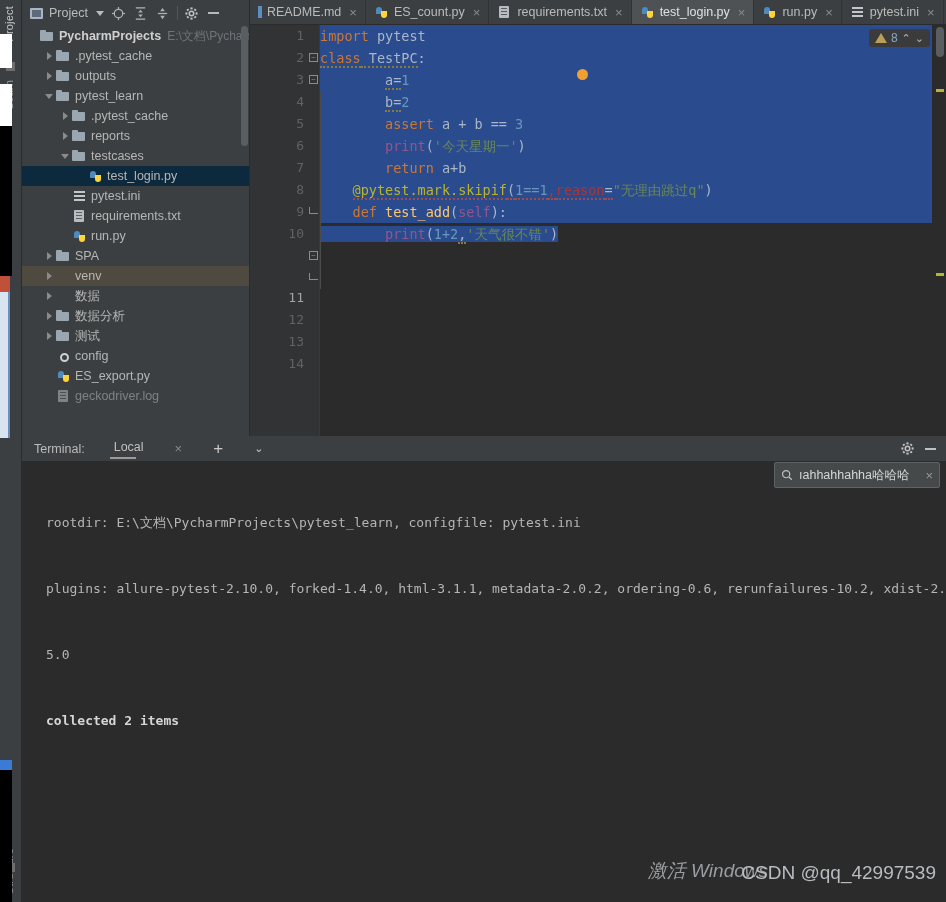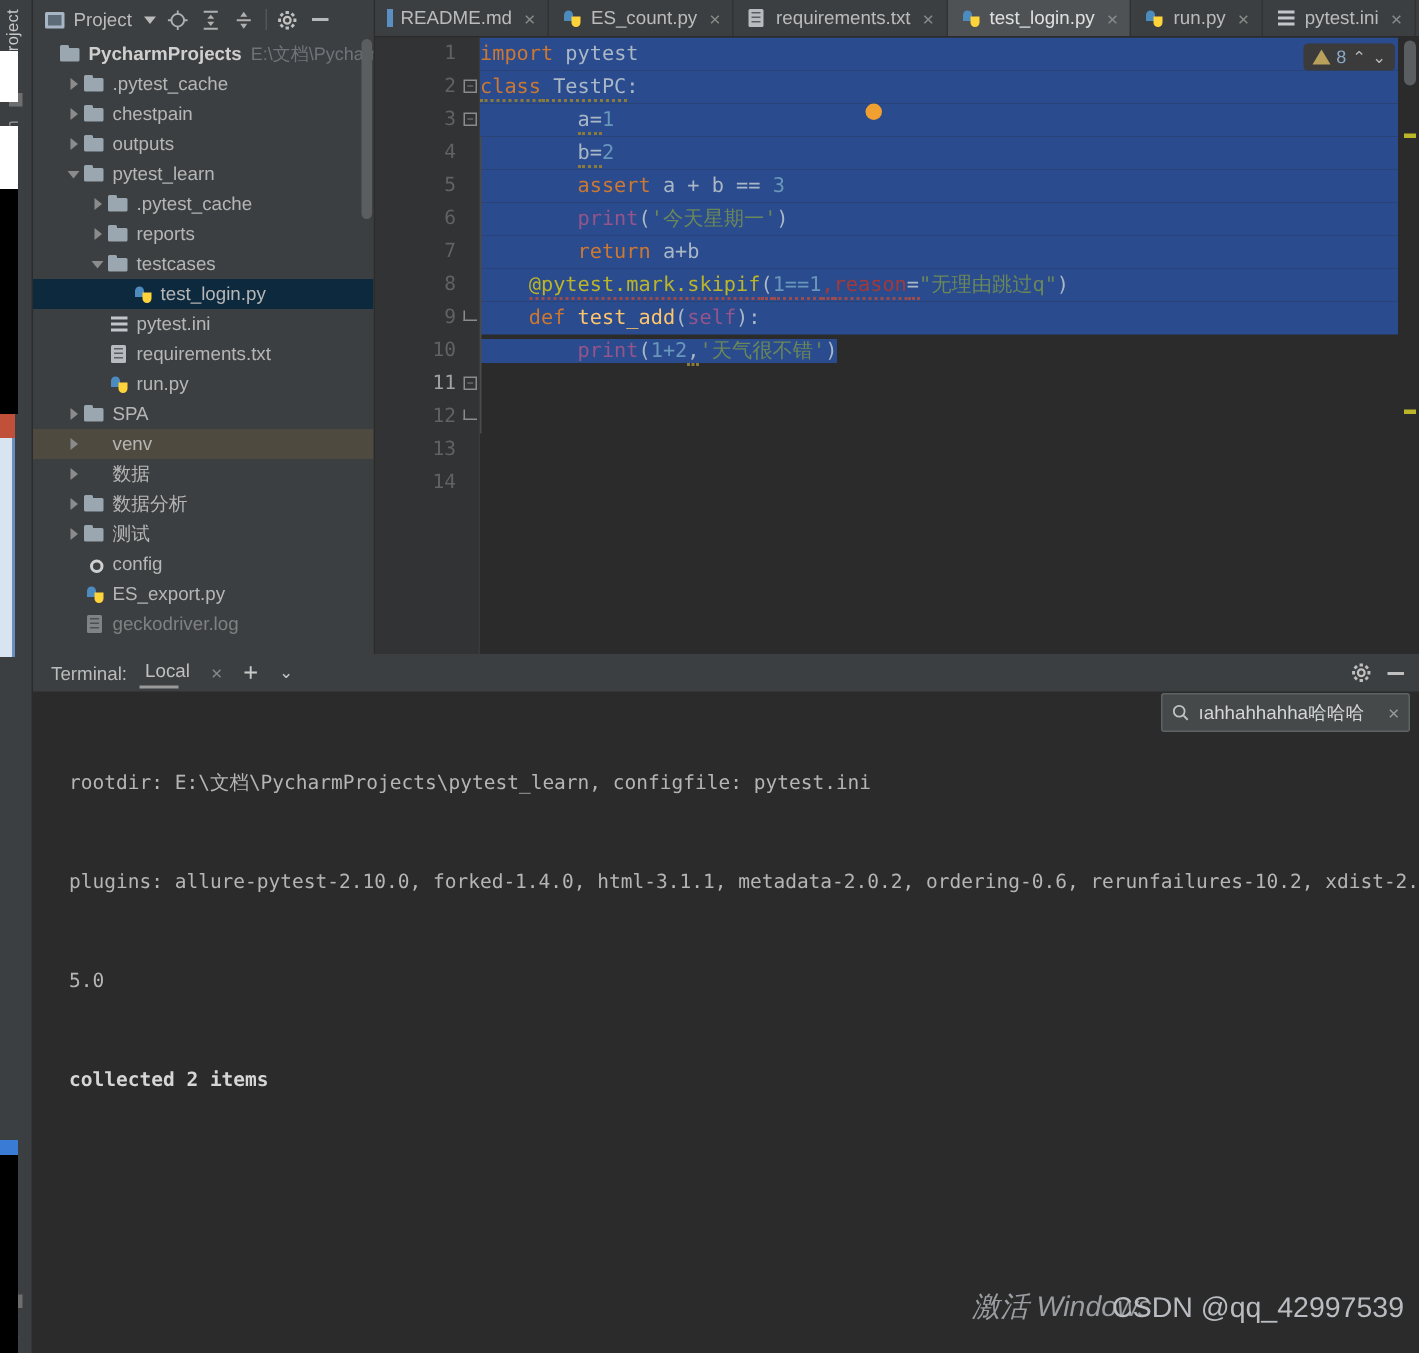--- a/index.html
+++ b/index.html
@@ -177,21 +177,21 @@
   .code-wrap { position: absolute; top: 25px; left: 0; right: 0; bottom: 0; background: #2b2b2b; }
   .gutter {
     position: absolute; left: 0; top: 0; width: 58px; height: 100%;
     background: #313335;
   }
   .gutter .ln {
     height: 22px; line-height: 22px; text-align: right;
     padding-right: 4px; font-family: "DejaVu Sans Mono", monospace;
     font-size: 13px; color: #606366; position: relative;
   }
-  .gutter .ln.cur { color: #a4a3a3; }
+  .gutter .ln.cur { color: #a4a3a3; margin-top: 42px; }
   .foldcol {
     position: absolute; left: 58px; top: 0; width: 12px; height: 100%;
     background: #313335; border-right: 1px solid #3a3a3a;
   }
   .fold {
     position: absolute; left: 1px; width: 9px; height: 9px;
     border: 1px solid #8b8b8b; color:#8b8b8b; font-size: 8px; line-height: 7px; text-align:center;
   }
   .fold.end { border-top: none; border-right:none; height:7px; }
 
@@ -239,21 +239,21 @@
   .err-stripe {
     position: absolute; right: 2px; width: 8px; height: 3px; background: #bbb529;
   }
 
   
   .term {
     position: absolute; left: 22px; top: 436px; right: 0; bottom: 0;
     background: #2b2b2b;
   }
   .term-head {
-    height: 26px; display: flex; align-items: center; gap: 8px;
+    height: 26px; display: flex; align-items: center; gap: 25px;
     background: #3c3f41; padding-left: 12px; color: #bbbbbb; font-size: 12.5px;
     border-bottom: 1px solid #2b2b2b;
   }
   .term-tab {
     position: relative; padding: 0 4px 4px; color:#c0c0c0;
   }
   .term-tab.active::after {
     content:''; position:absolute; left:0; right:12px; bottom:-1px; height:2px; background:#9a9a9a;
   }
   .term-x { color:#888; font-size:13px; margin-left:2px; }
@@ -377,25 +377,20 @@
         <div class="row" style="padding-left: 6px; text-align: right;">
           <span class="arrow "></span>
           <span class="ico folder"></span>
           <span class="label bold">PycharmProjects</span>
           <span class="path-hint">E:\文档\PycharmP</span>
         </div>
         <div class="row" style="padding-left: 22px;">
           <span class="arrow closed"></span>
           <span class="ico folder"></span>
           <span class="label">.pytest_cache</span>
-        </div>
-        <div class="row" style="padding-left: 22px;">
-          <span class="arrow closed"></span>
-          <span class="ico folder"></span>
-          <span class="label">chestpain</span>
         </div>
         <div class="row" style="padding-left: 22px;">
           <span class="arrow closed"></span>
           <span class="ico folder"></span>
           <span class="label">outputs</span>
         </div>
         <div class="row" style="padding-left: 22px;">
           <span class="arrow open"></span>
           <span class="ico folder"></span>
           <span class="label">pytest_learn</span>

